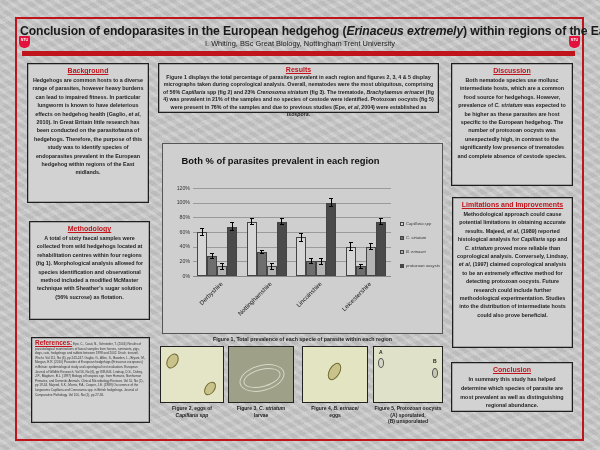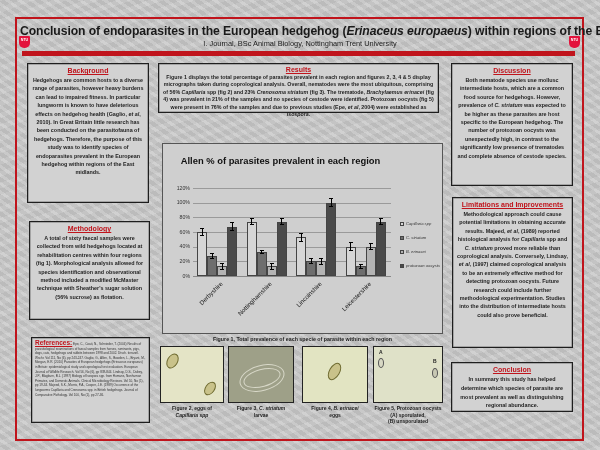--- a/index.html
+++ b/index.html
@@ -102,22 +102,22 @@
   .abl { position: absolute; font-size: 5px; font-weight: bold; color: #222; }
 </style>
 </head>
 <body>
 
 <div class="frame"></div>
 
 <div class="logo left">NTU</div>
 <div class="logo right">NTU</div>
 
-<div class="title"><span>Conclusion of endoparasites in the European hedgehog (</span><i>Erinaceus europaeus</i><span>) within regions of the East midlands</span></div>
-<div class="subtitle">I. Journal, BSc Animal Biology, Nottingham Trent University</div>
+<div class="title"><span>Conclusion of endoparasites in the European hedgehog (</span><i>Erinaceus extremely</i><span>) within regions of the East midlands</span></div>
+<div class="subtitle">I. Whiting, BSc Great Biology, Nottingham Trent University</div>
 <div class="redbar"></div>
 
 <div class="box" id="bg">
   <h2>Background</h2>
   <p>Hedgehogs are common hosts to a diverse range of parasites, however heavy burdens can lead to impaired fitness. In particular lungworm is known to have deleterious effects on hedgehog health (Gaglio, <i>et al</i>, 2010). In Great Britain little research has been conducted on the parasitofauna of hedgehogs. Therefore, the purpose of this study was to identify species of endoparasites prevalent in the European hedgehog within regions of the East midlands.</p>
 </div>
 
 <div class="box" id="meth">
   <h2>Methodology</h2>
   <p>A total of sixty faecal samples were collected from wild hedgehogs located at rehabilitation centres within four regions (fig 1). Morphological analysis allowed for species identification and observational method included a modified McMaster technique with Sheather's sugar solution (56% sucrose) as flotation.</p>
@@ -126,21 +126,21 @@
 <div class="box" id="refs">
   <div class="reftext"><span class="refhead">References:</span> <span>Epe, C., Coati, N., Schnieder, T. (2004) Results of parasitological examinations of faecal samples from horses, ruminants, pigs, dogs, cats, hedgehogs and rabbits between 1998 and 2002. Dtsch. tierarztl. Wschr. Vol 111, No (6), pp 243-247. Gaglio, G., Allen, S., Bowden, L., Bryant, M., Morgan, E.R. (2010) Parasites of European hedgehogs (Erinaceus europaeus) in Britain: epidemiological study and coprological test evaluation. European Journal of Wildlife Research. Vol 56, No (6), pp 839-844. Lindsay, D.S., Dubey, J.P., Blagburn, B.L. (1997) Biology of Isospora spp. from Humans, Nonhuman Primates, and Domestic Animals. Clinical Microbiology Reviews. Vol 10, No (1), pp 19-34. Majeed, S.K., Morris, P.A., Cooper, J.E. (1989) Occurrence of the lungworms Capillaria and Crenosoma spp. in British hedgehogs. Journal of Comparative Pathology. Vol 100, No (1), pp 27-36.</span></div>
 </div>
 
 <div class="box" id="results">
   <h2>Results</h2>
   <p><span>Figure 1 displays the total percentage of parasites prevalent in each region and figures 2, 3, 4 &amp; 5 display micrographs taken during coprological analysis. Overall, nematodes were the most ubiquitous, comprising of 56% </span><i>Capillaria</i><span> spp (fig 2) and 23% </span><i>Crenosoma striatum</i><span> (fig 3). The trematode, </span><i>Brachylaemus erinacei</i><span> (fig 4) was prevalent in 21% of the samples and no species of cestode were identified. Protozoan oocysts (fig 5) were present in 76% of the samples and due to previous studies (Epe, </span><i>et al</i><span>, 2004) were established as </span><i>Isospora</i><span>.</span></p>
 </div>
 
 <div class="chartbox">
-  <div class="chart-title">Allen % of parasites prevalent in each region</div>
+  <div class="chart-title">Both % of parasites prevalent in each region</div>
   <div class="plot" id="plot">
       <div class="gridline" style="top: 88px;"></div>
       <div class="ytick" style="top: 84.5px;">0%</div>
       <div class="gridline" style="top: 73.3333px;"></div>
       <div class="ytick" style="top: 69.8333px;">20%</div>
       <div class="gridline" style="top: 58.6667px;"></div>
       <div class="ytick" style="top: 55.1667px;">40%</div>
       <div class="gridline" style="top: 44px;"></div>
       <div class="ytick" style="top: 40.5px;">60%</div>
       <div class="gridline" style="top: 29.3333px;"></div>

